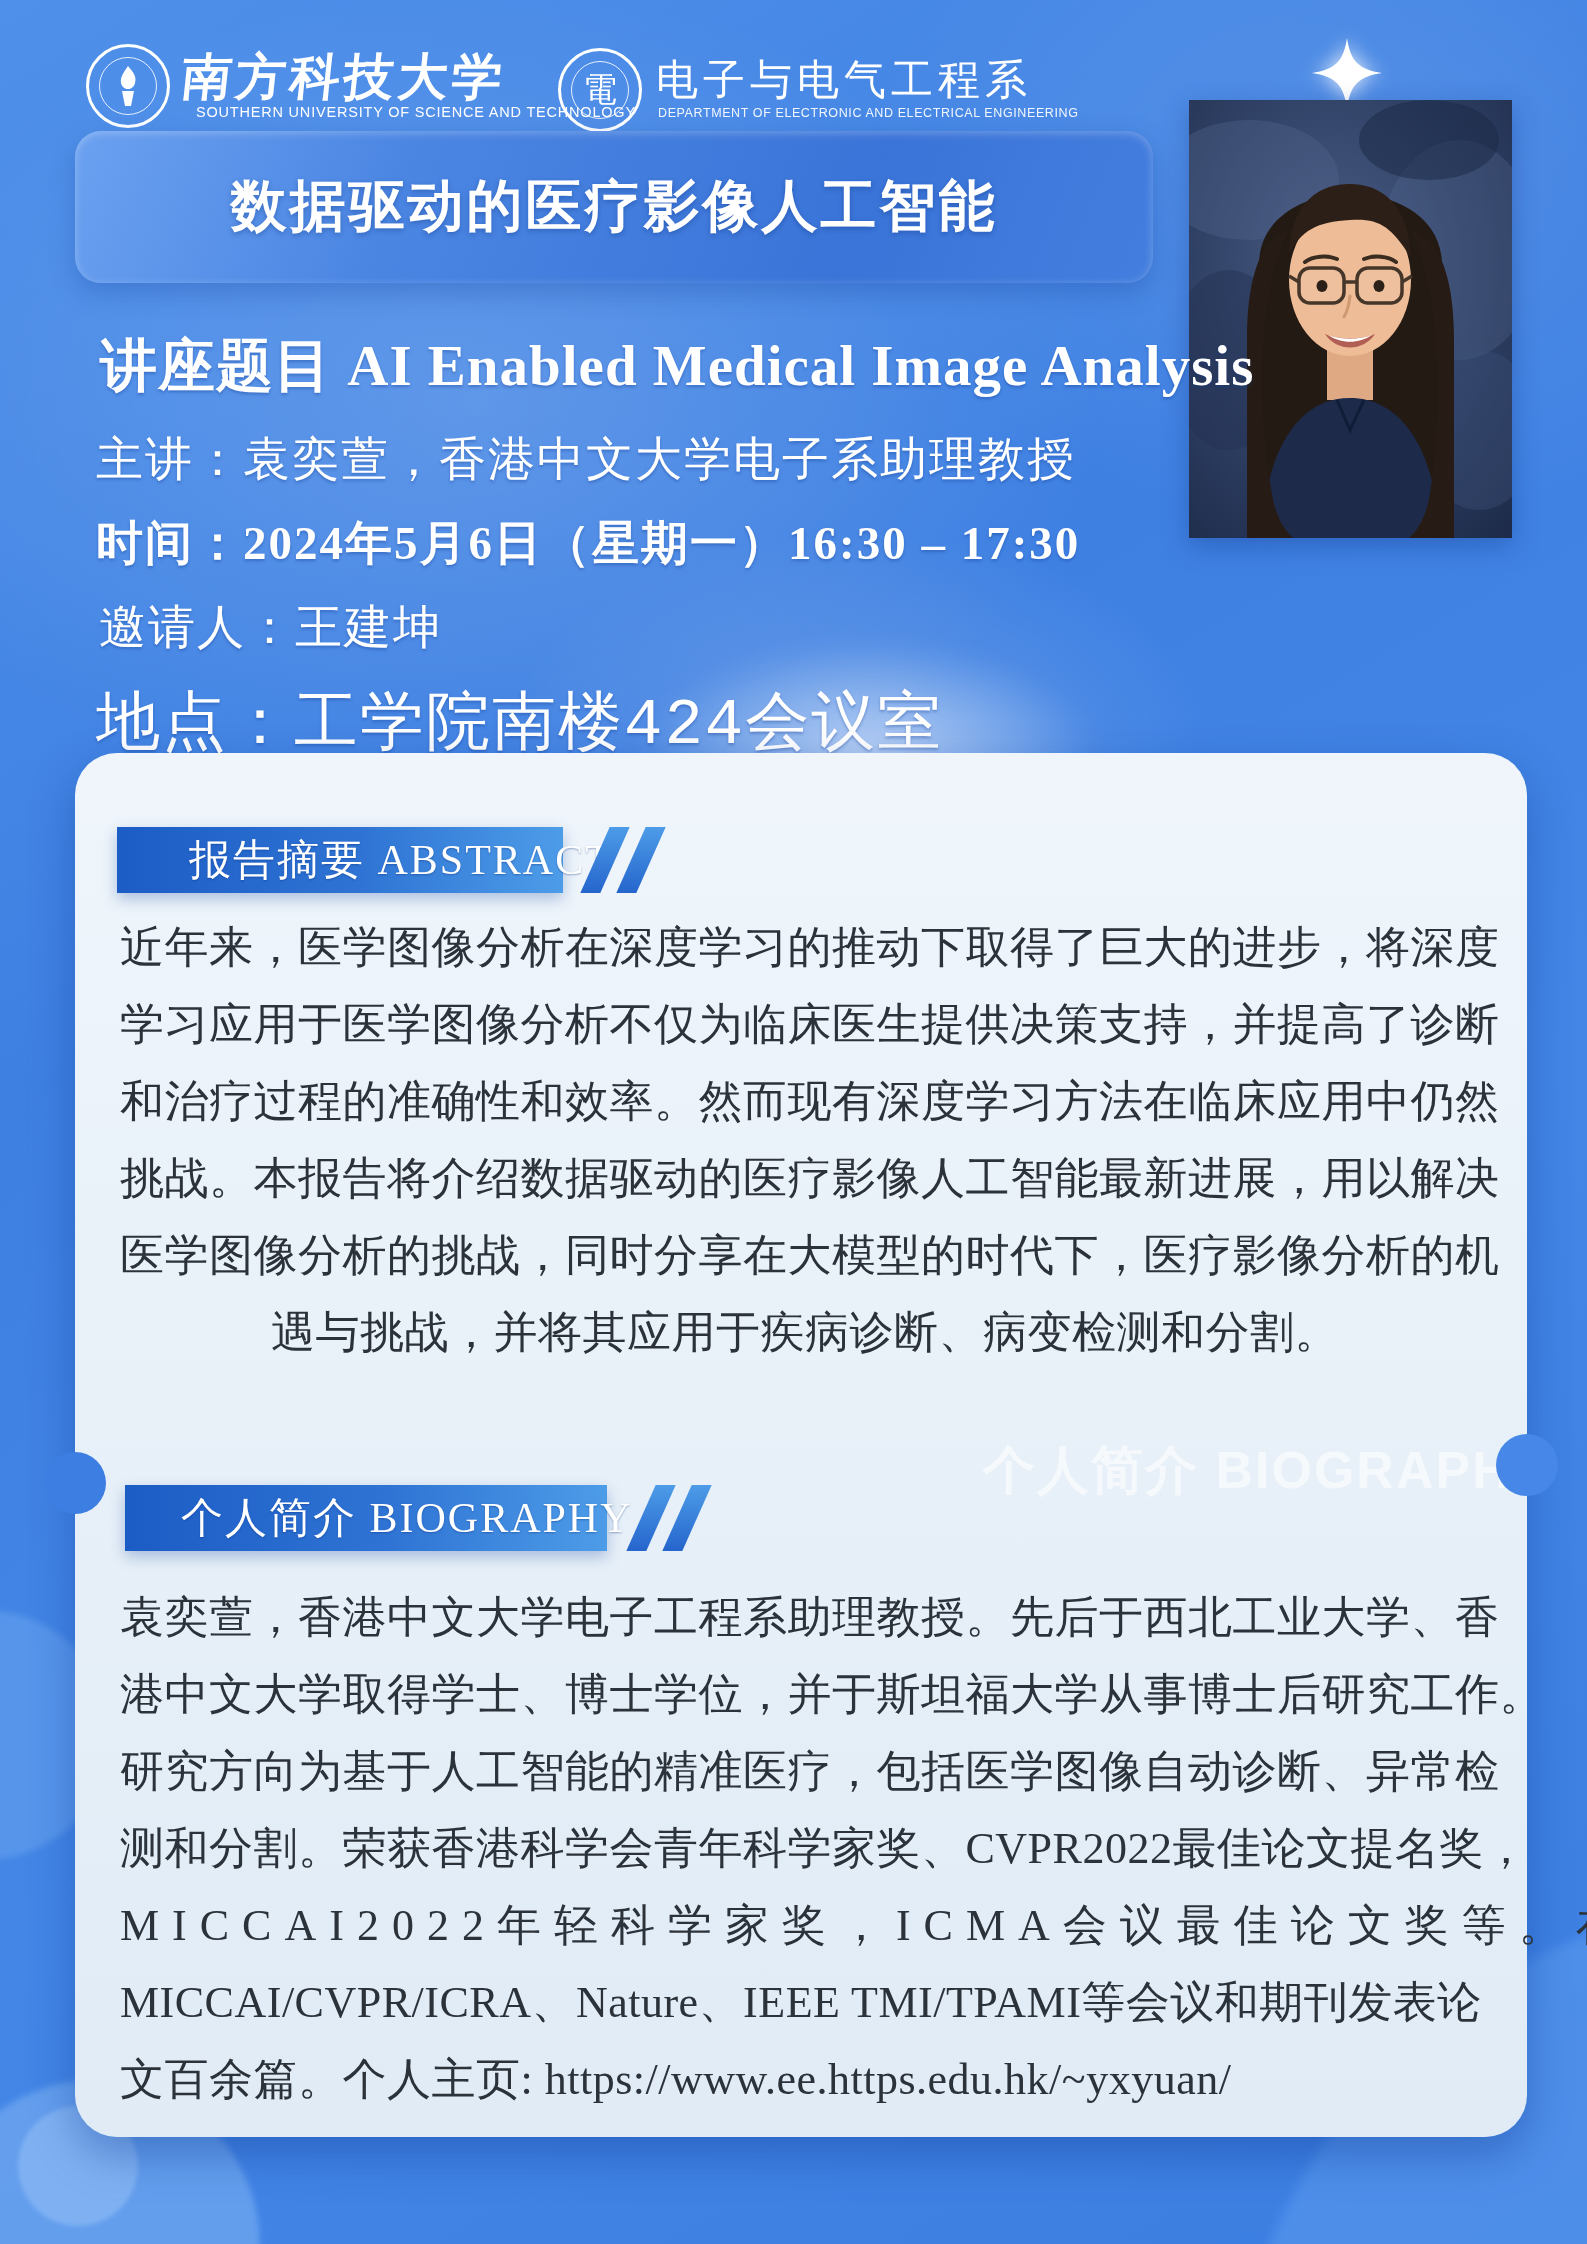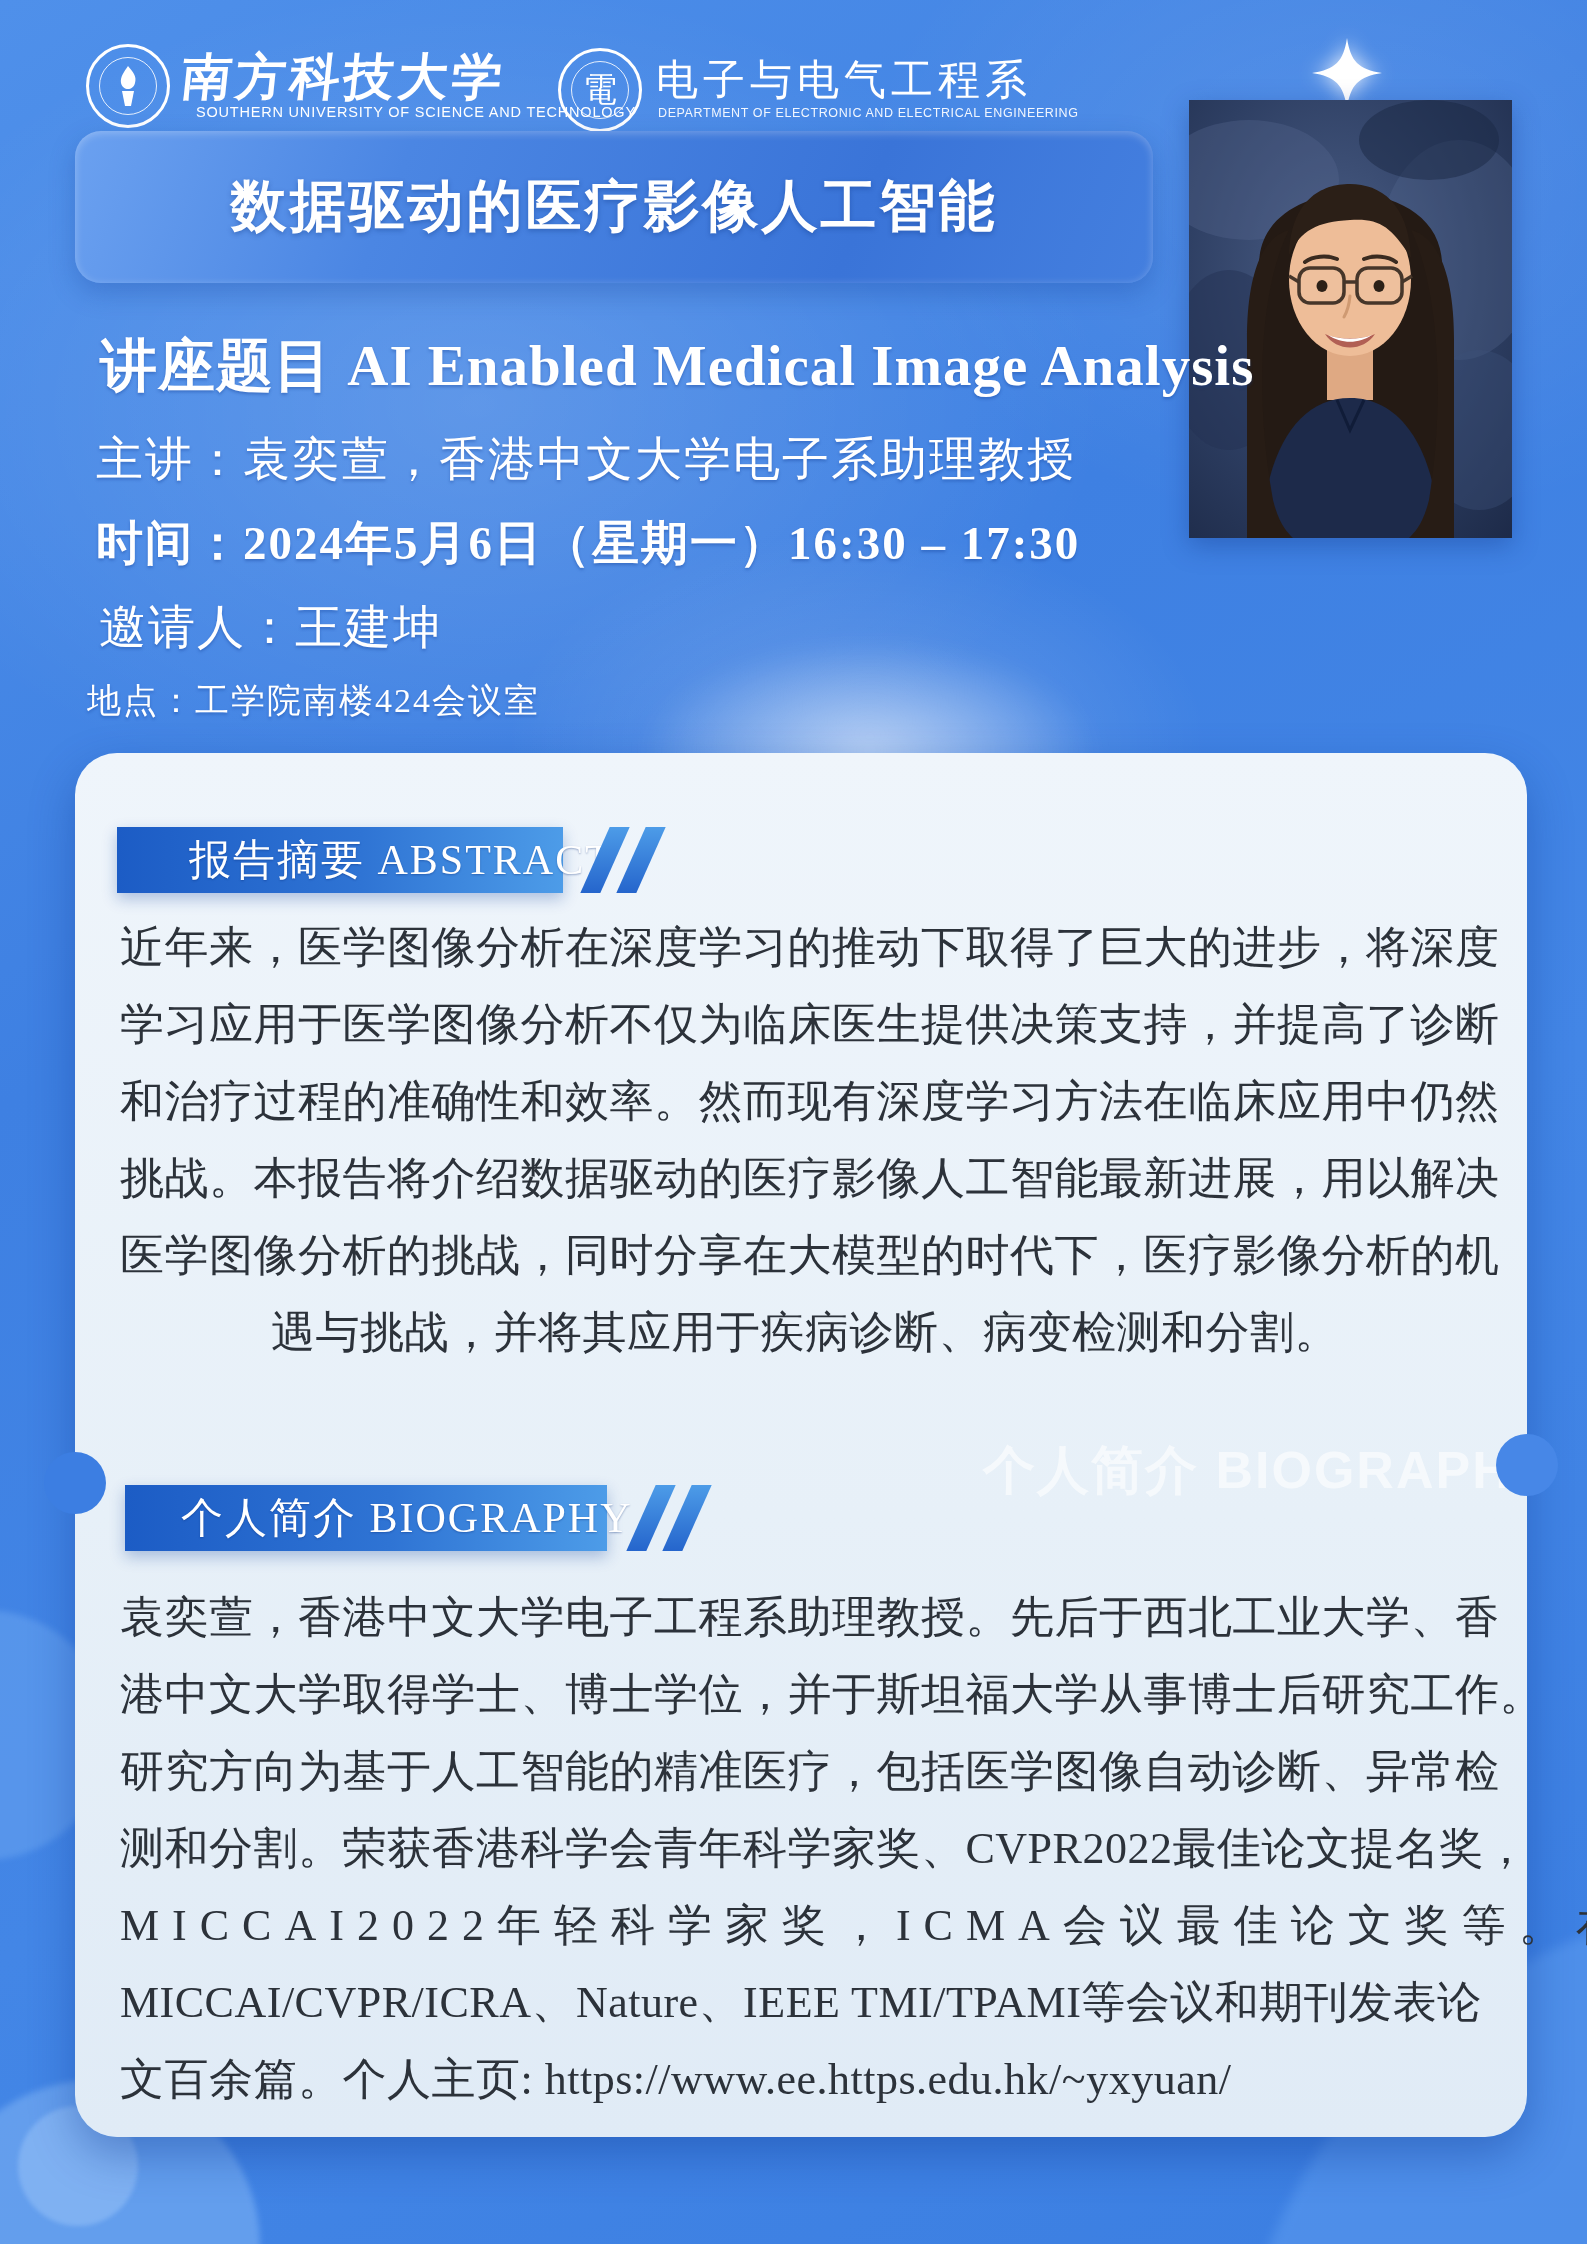--- a/index.html
+++ b/index.html
@@ -48,21 +48,21 @@
   
   .photo{position:absolute;left:1189px;top:100px;width:323px;height:438px;overflow:hidden;
     box-shadow:0 8px 24px rgba(15,50,130,.35);}
   
   .info{position:absolute;color:#fff;font-family:"Liberation Serif","DejaVu Serif",serif;
     white-space:nowrap;text-shadow:0 2px 3px rgba(15,55,140,.35);}
   .info-lecture{left:100px;top:328px;font-size:57px;font-weight:bold;letter-spacing:1px;}
   .info-speaker{left:96px;top:428px;font-size:47px;letter-spacing:2px;}
   .info-time{left:96px;top:512px;font-size:47px;letter-spacing:2px;font-weight:bold;}
   .info-inviter{left:99px;top:596px;font-size:47px;letter-spacing:2px;}
-  .info-location{left:87px;top:678px;font-size:34px;letter-spacing:2px;}
+  .info-location{left:96px;top:678px;font-size:64px;letter-spacing:2px;font-family:Liberation Mono, monospace;}
   
   .card{position:absolute;left:75px;top:753px;width:1452px;height:1384px;border-radius:42px;
     background:linear-gradient(180deg,#eff5fb 0%,#e7f0f8 55%,#e0ebf6 100%);
     box-shadow:0 18px 44px rgba(12,55,145,.38);}
   .notch{position:absolute;border-radius:50%;width:62px;height:62px;}
   .notch-left{left:44px;top:1452px;background:#3c7ee2;}
   .notch-right{left:1496px;top:1434px;background:#4avoid;background:#4787e7;}
   
   .badge{position:absolute;height:66px;display:flex;align-items:center;
     background:linear-gradient(90deg,#1c5cc5 0%,#2f74d4 55%,#4d9ce8 100%);

